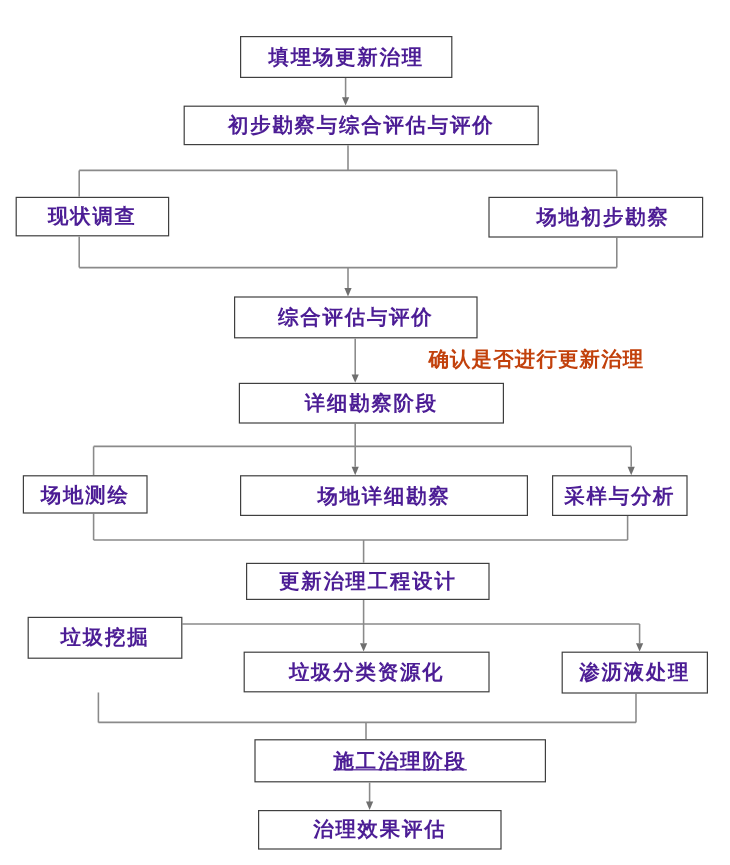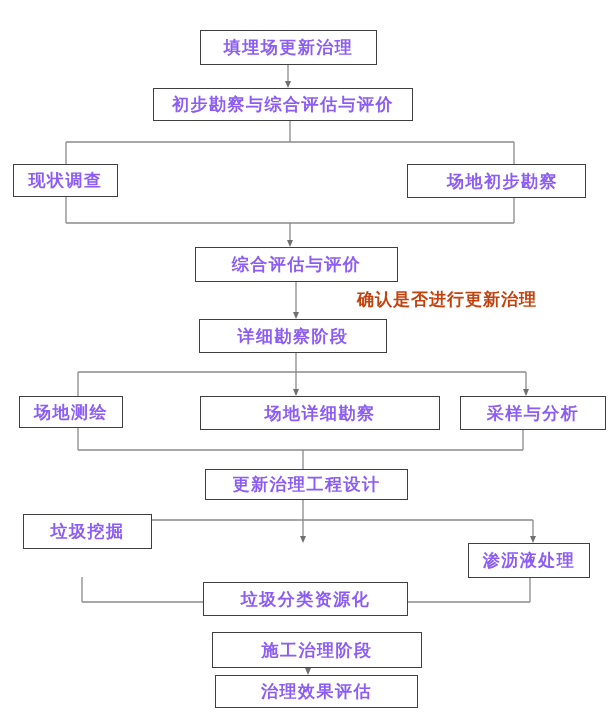--- a/index.html
+++ b/index.html
@@ -20,21 +20,21 @@
   .node {
     position: absolute;
     box-sizing: border-box;
     background: #ffffff;
     border: 1.6px solid #3f3f3f;
     display: flex;
     align-items: center;
     justify-content: center;
     font-size: 17px;
     font-weight: 600;
-    color: #8b5cf6;
+    color: #4c1d95;
     letter-spacing: 1.5px;
     white-space: nowrap;
     text-align: center;
     z-index: 2;
   }
   .annotation {
     position: absolute;
     font-size: 17px;
     font-weight: 600;
     color: #c2410c;
@@ -73,30 +73,30 @@
     <polygon class="arrowhead" points="300,536 306,536 303,543"></polygon>
     <polygon class="arrowhead" points="530,536 536,536 533,543"></polygon>
 
     <path class="wire" d="M82,577 V602 M530,578 V602 M82,602 H530 M305,602 V616"></path>
 
     <path class="wire" d="M308,652 V669"></path>
     <polygon class="arrowhead" points="305,668 311,668 308,675"></polygon>
   </svg>
 
   <div class="node" style="left:200px; top:30px;  width:177px; height:35px;">填埋场更新治理</div>
-  <div class="node" style="left:153px; top:88px;  width:260px; height:33px;">初步勘察与综合评估与评价</div>
-  <div class="node" style="left:13px;  top:164px; width:105px; height:33px;">现状调查</div>
+  <div class="node" style="left:153px; top:88px;  width:296px; height:33px;">初步勘察与综合评估与评价</div>
+  <div class="node" style="left:13px;  top:164px; width:128px; height:33px;">现状调查</div>
   <div class="node" style="left:407px; top:164px; width:179px; height:34px;padding-left:12px;">场地初步勘察</div>
   <div class="node" style="left:195px; top:247px; width:203px; height:35px;">综合评估与评价</div>
-  <div class="node" style="left:199px; top:319px; width:188px; height:34px;">详细勘察阶段</div>
+  <div class="node" style="left:199px; top:319px; width:221px; height:34px;">详细勘察阶段</div>
   <div class="node" style="left:19px;  top:396px; width:104px; height:32px;">场地测绘</div>
   <div class="node" style="left:200px; top:396px; width:240px; height:34px;text-align:center;">场地详细勘察</div>
-  <div class="node" style="left:460px; top:396px; width:146px; height:34px;">采样与分析</div>
+  <div class="node" style="left:460px; top:396px; width:113px; height:34px;">采样与分析</div>
   <div class="node" style="left:205px; top:469px; width:203px; height:31px;">更新治理工程设计</div>
   <div class="node" style="left:23px;  top:514px; width:129px; height:35px;">垃圾挖掘</div>
-  <div class="node" style="left:203px; top:543px; width:205px; height:34px;margin-top:39px;">垃圾分类资源化</div>
+  <div class="node" style="left:203px; top:543px; width:205px; height:34px;">垃圾分类资源化</div>
   <div class="node" style="left:468px; top:543px; width:122px; height:35px;">渗沥液处理</div>
-  <div class="node" style="left:212px; top:632px; width:210px; height:36px;">施工治理阶段</div>
+  <div class="node" style="left:212px; top:616px; width:243px; height:36px;text-decoration:underline;">施工治理阶段</div>
   <div class="node" style="left:215px; top:675px; width:203px; height:33px;">治理效果评估</div>
 
   <div class="annotation" style="left:357px; top:288px;">确认是否进行更新治理</div>
 
 </div>
 
 </body></html>

